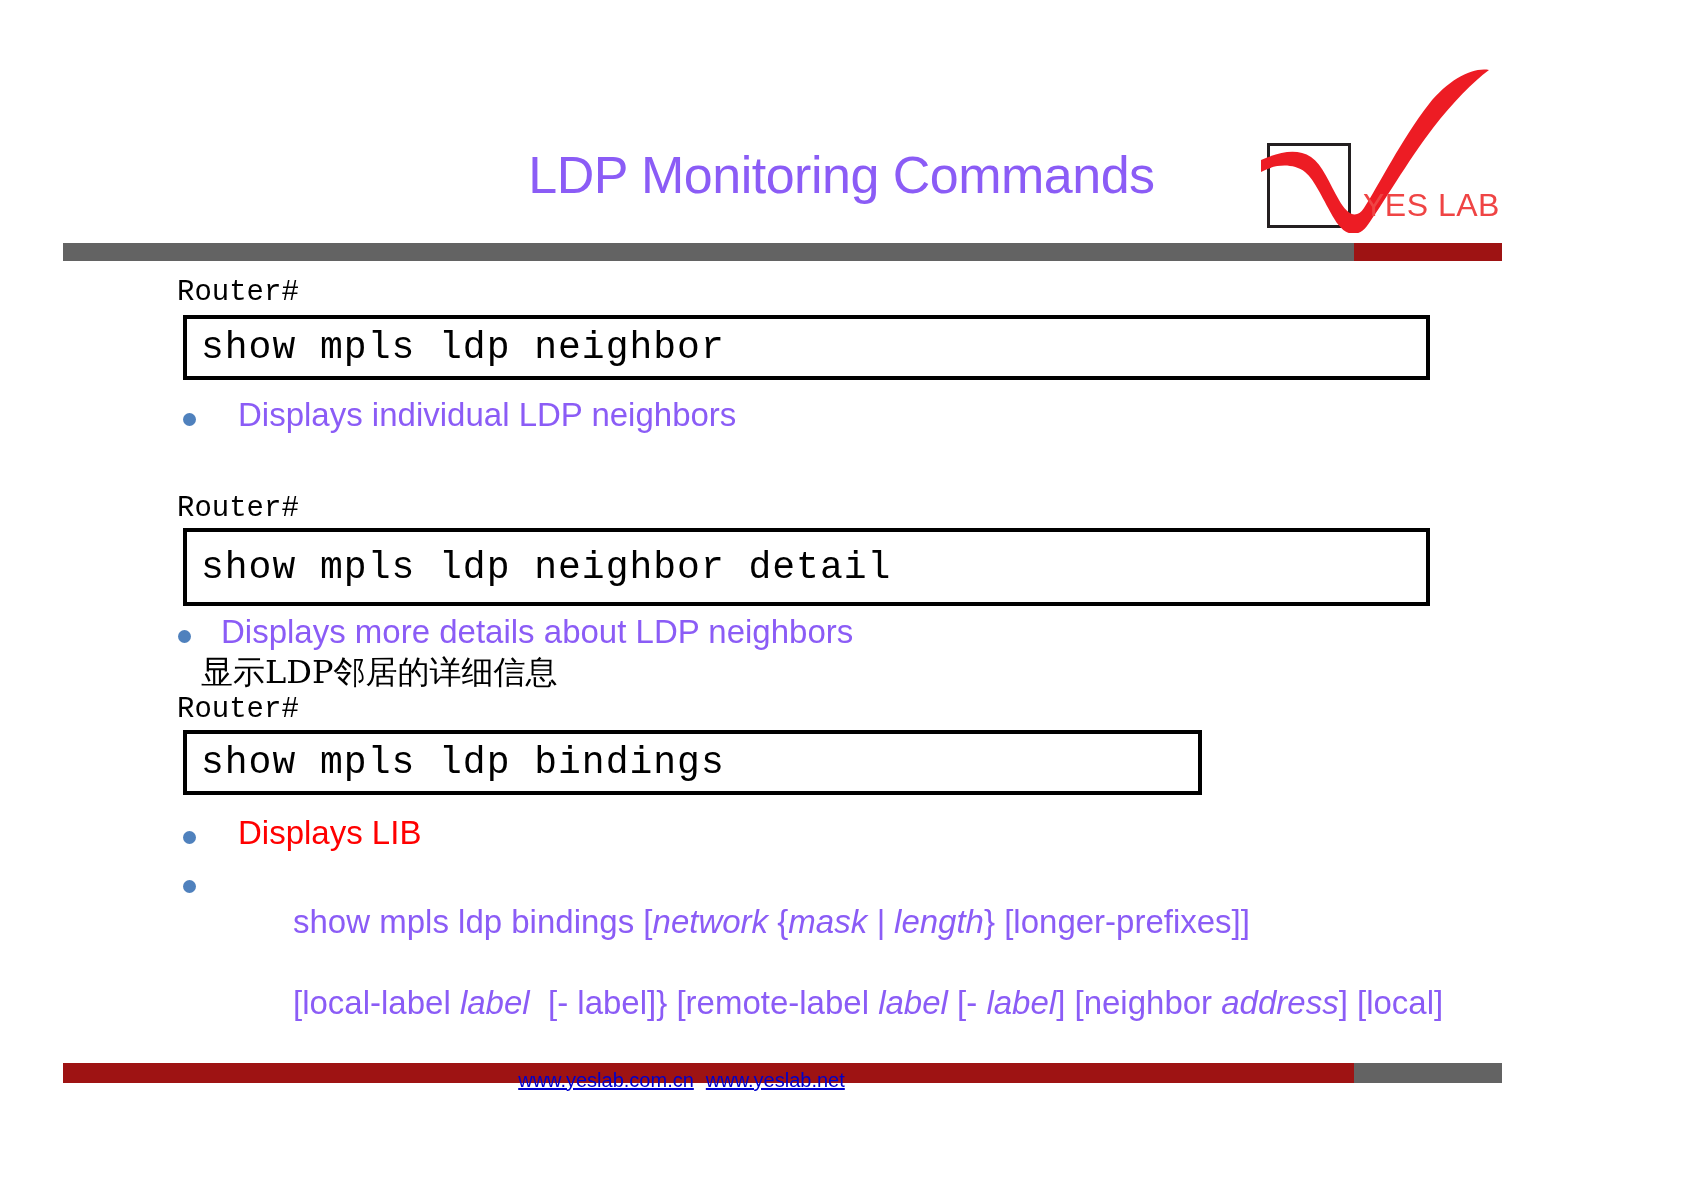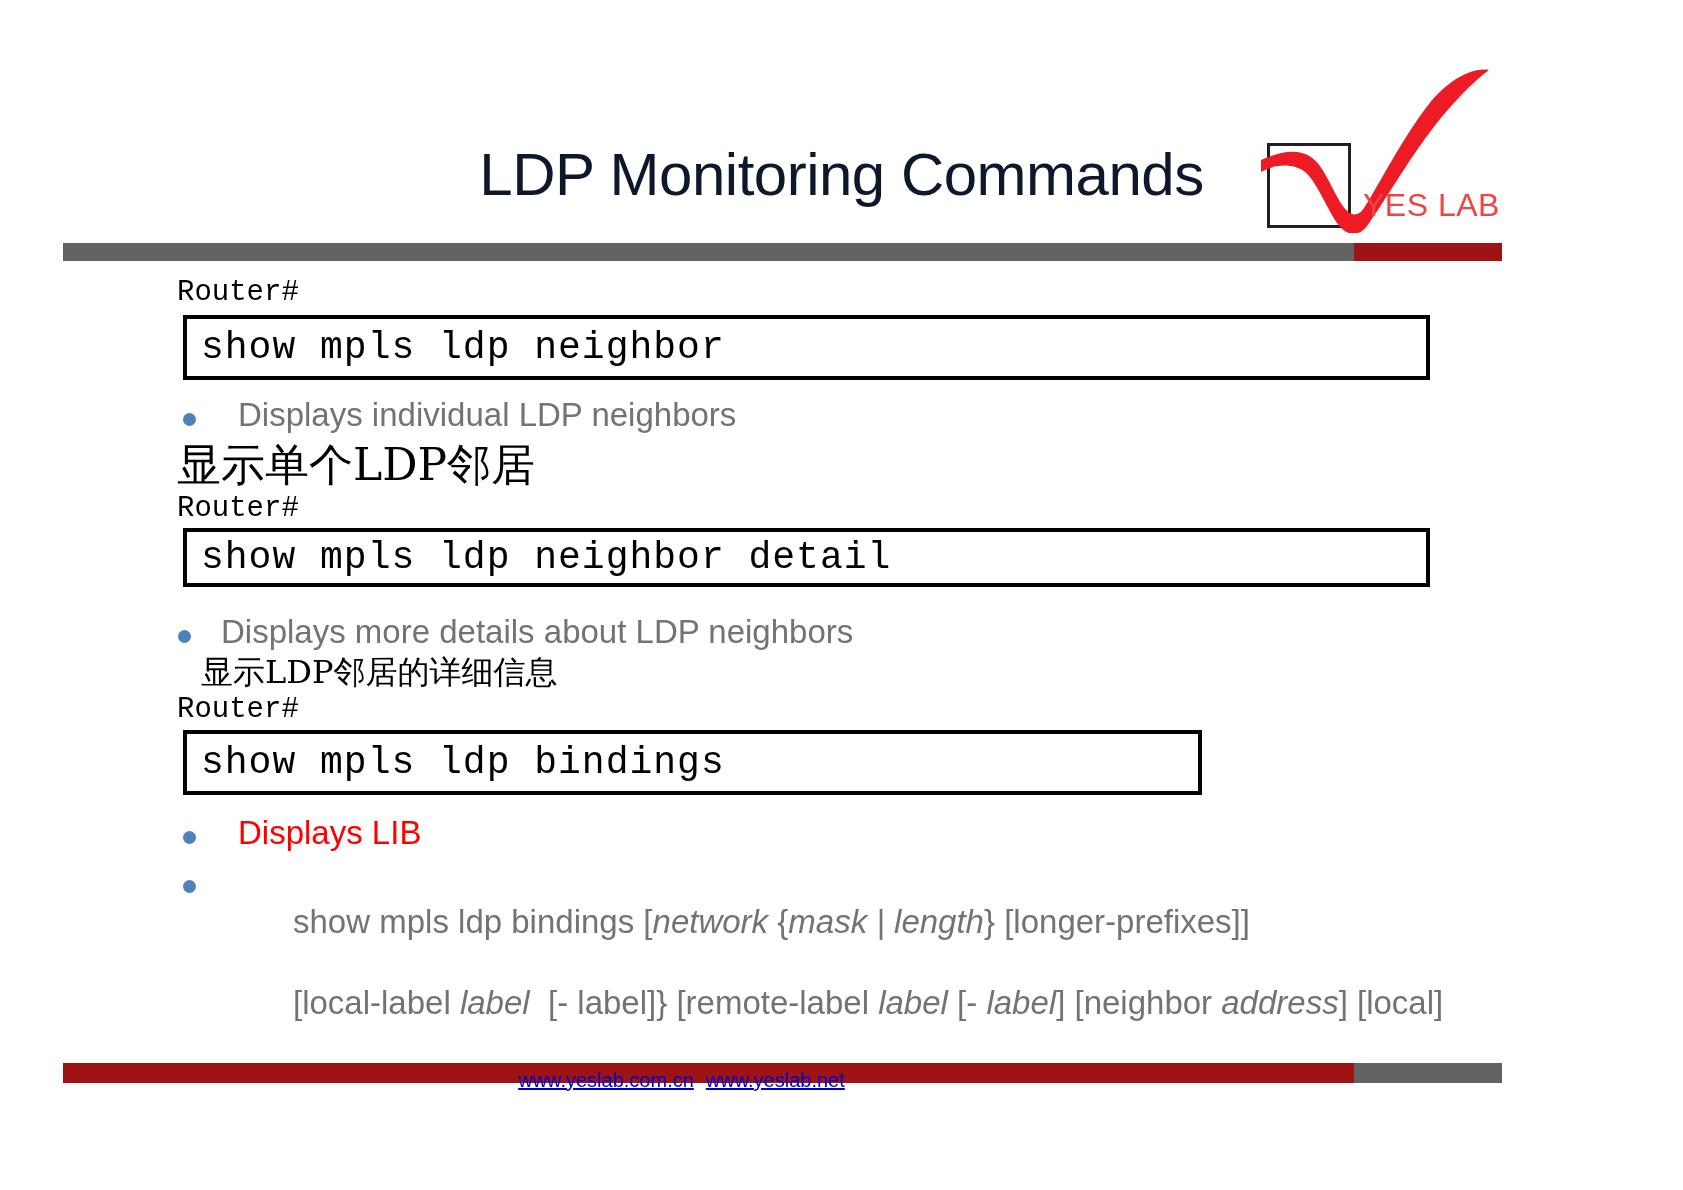--- a/index.html
+++ b/index.html
@@ -31,23 +31,23 @@
     width: 1683px;
     height: 110px;
   }
   .slide-title {
     position: absolute;
     left: 0;
     top: 0;
     width: 1683px;
     text-align: center;
     font-family: "Liberation Sans", sans-serif;
-    font-size: 60px;
+    font-size: 52px;
     font-weight: 400;
-    color: #0f172a;
+    color: #8b5cf6;
     letter-spacing: -0.5px;
     line-height: 100px;
     white-space: nowrap;
   }
 
   
   .logo {
     position: absolute;
     left: 1267px;
     top: 70px;
@@ -135,21 +135,21 @@
     width: 13px;
     height: 13px;
     border-radius: 50%;
     background: #4f81bd;
     margin-top: 18px;
     margin-right: 0px;
   }
   .bullet-text {
     font-family: "Liberation Sans", sans-serif;
     font-size: 33px;
-    color: #737373;
+    color: #8b5cf6;
     line-height: 1.22;
     white-space: pre-wrap;
   }
   .bullet-text.red { color: #ff0000; }
   .bullet-text em { font-style: italic; }
 
   .cjk {
     font-family: "DejaVu Serif", "Liberation Serif", serif;
     color: #000000;
     white-space: pre;
@@ -221,25 +221,24 @@
 
   <div class="cmd-box abs" style="left:183px; top:315px; width:1247px; height:65px;">
     <div class="cmd-text">show mpls ldp neighbor</div>
   </div>
 
   <div class="bullet-line abs" style="left:183px; top:395px; width:1250px;">
     <div class="bullet-dot"></div>
     <div class="bullet-text" style="margin-left:42px;">Displays individual LDP neighbors</div>
   </div>
 
-  <div class="cjk big abs" style="left:177px; top:443px;">显示单个LDP邻居</div>
 
   <div class="prompt abs" style="left:177px; top:494px;">Router#</div>
 
-  <div class="cmd-box abs" style="left:183px; top:528px; width:1247px; height:59px;">
+  <div class="cmd-box abs" style="left:183px; top:528px; width:1247px; height:78px;">
     <div class="cmd-text">show mpls ldp neighbor detail</div>
   </div>
 
   <div class="bullet-line abs" style="left:178px; top:612px; width:1250px;text-align:center;">
     <div class="bullet-dot"></div>
     <div class="bullet-text" style="margin-left:30px;">Displays more details about LDP neighbors</div>
   </div>
 
   <div class="cjk small abs" style="left:177px; top:656px;margin-left:24px;">显示LDP邻居的详细信息</div>
 

